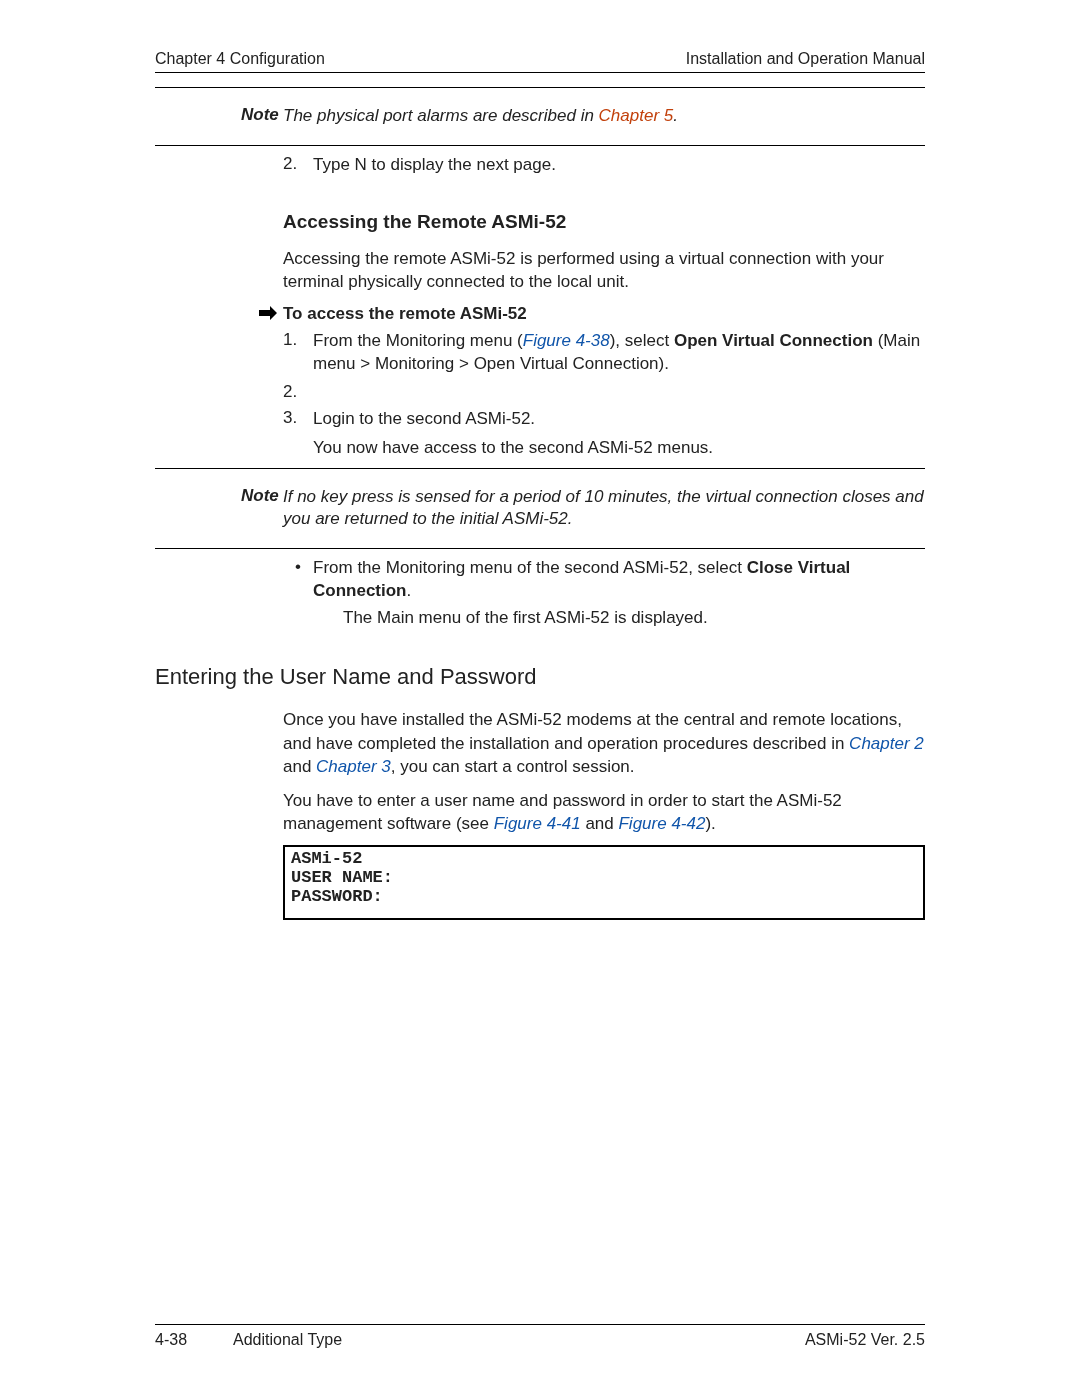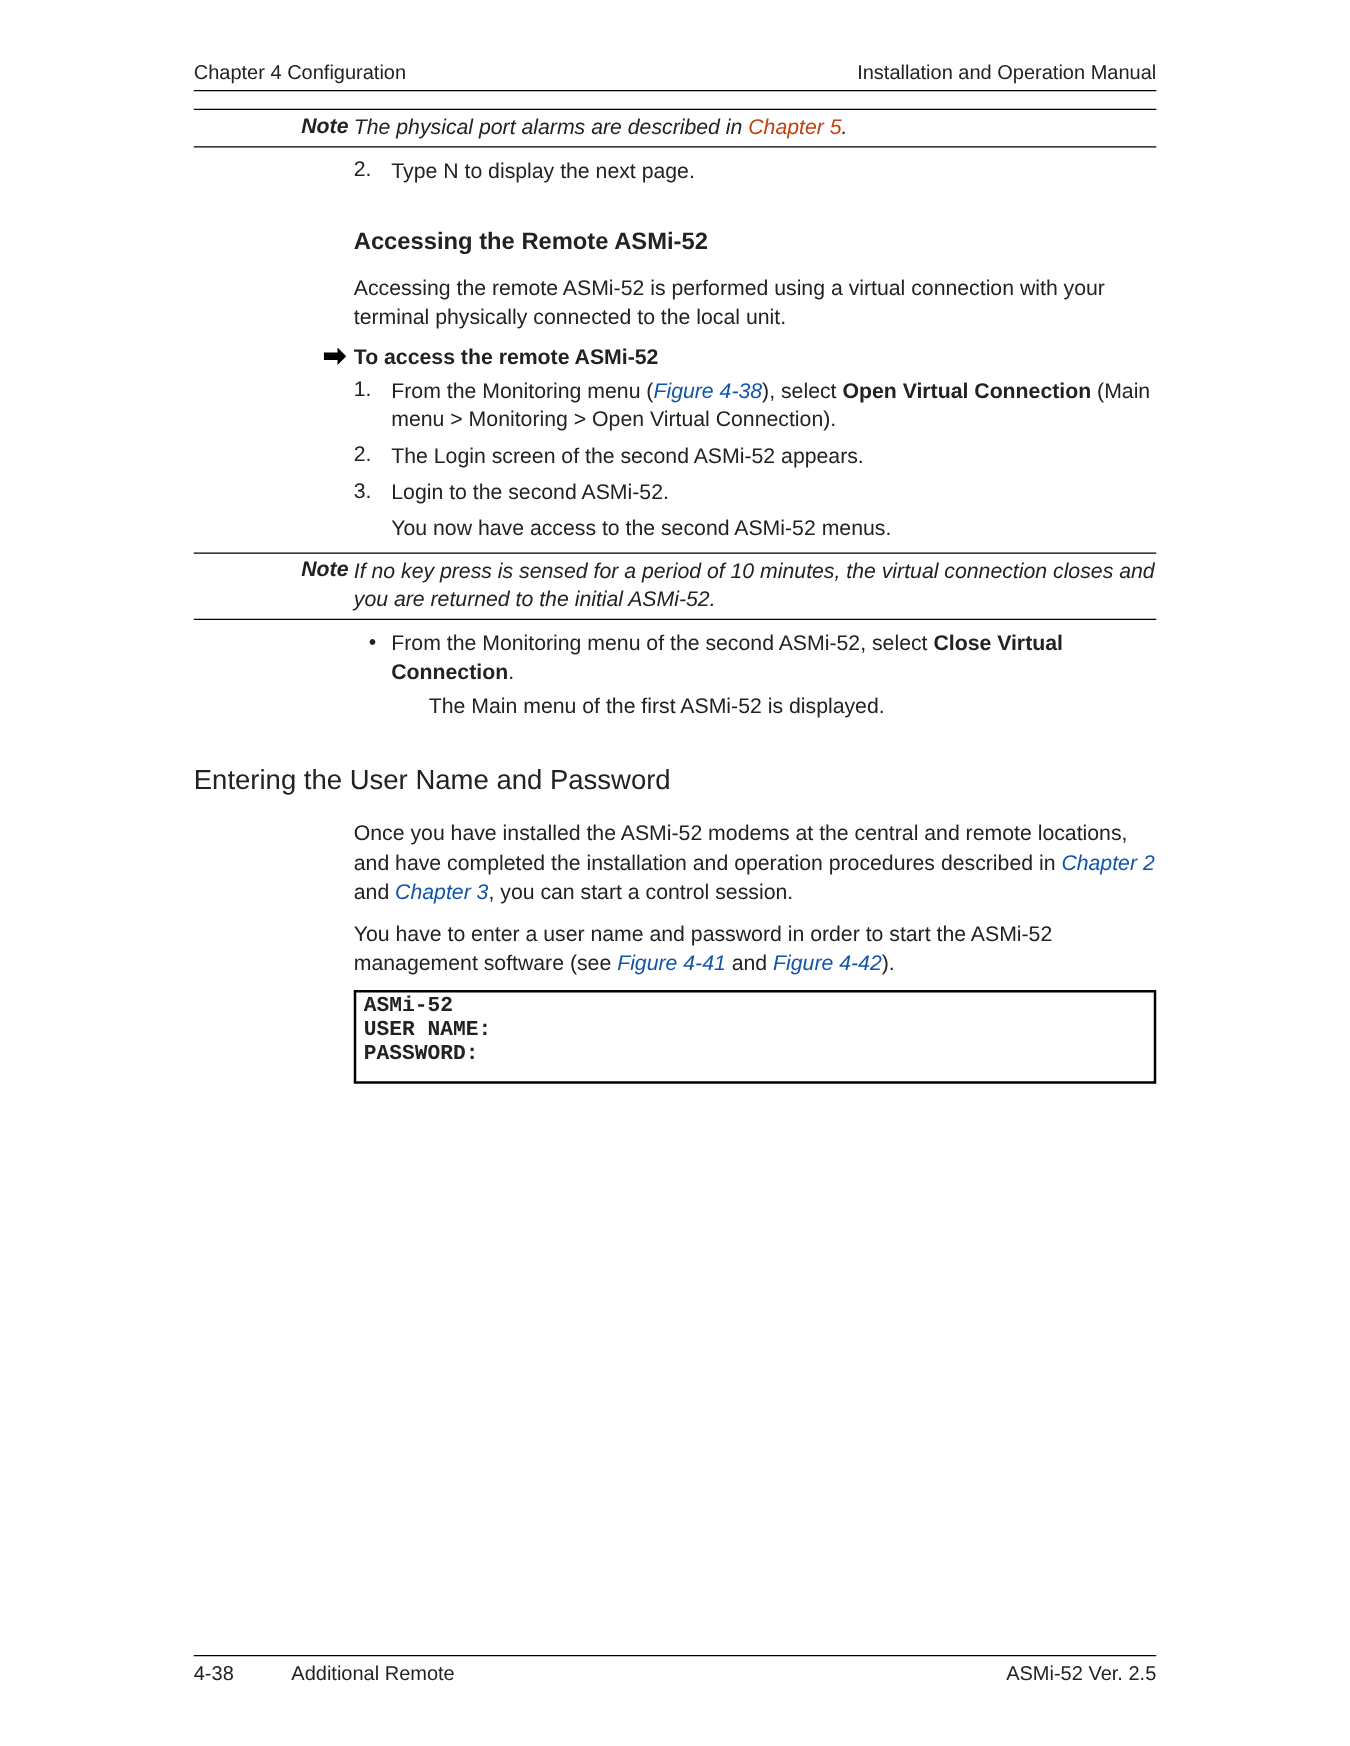--- a/index.html
+++ b/index.html
@@ -35,21 +35,21 @@
     font-size: 16px;
   }
   .content-col {
     margin-left: 128px; 
   }
   .note-row {
     display: flex;
     align-items: flex-start;
     border-top: 1px solid #000;
     border-bottom: 1px solid #000;
-    padding: 3px 0;
+    padding: 17px 0;
     margin: 8px 0;
   }
   .note-label {
     width: 128px;
     min-width: 128px;
     font-style: italic;
     font-weight: 700;
     padding-left: 86px;
     font-size: 17px;
   }
@@ -180,21 +180,20 @@
     </div>
 
     <div class="ol-step">
       <div class="num">1.</div>
       <div class="txt">
         <span>From the Monitoring menu (</span><span class="link" style="font-style:italic">Figure 4-38</span><span>), select </span><span class="bold">Open Virtual Connection</span><span> (Main menu &gt; Monitoring &gt; Open Virtual Connection).</span>
       </div>
     </div>
     <div class="ol-step">
       <div class="num">2.</div>
-      <div class="txt">The Login screen of the second ASMi-52 appears.</div>
     </div>
     <div class="ol-step">
       <div class="num">3.</div>
       <div class="txt">Login to the second ASMi-52.</div>
     </div>
     <div class="sub-indent">You now have access to the second ASMi-52 menus.</div>
   </div>
 
   <div class="note-row">
     <div class="note-label">Note</div>
@@ -227,18 +226,18 @@
       <div class="term-line">USER NAME:</div>
       <div class="term-line">PASSWORD:</div>
     </div>
 
   </div>
 
   <div class="footer">
     <div>
       <span>4-38</span>
       <span style="display:inline-block; width:38px;"></span>
-      <span>Additional Remote</span>
+      <span>Additional Type</span>
     </div>
     <div>ASMi-52 Ver. 2.5</div>
   </div>
 
 </div>
 
 </body></html>

